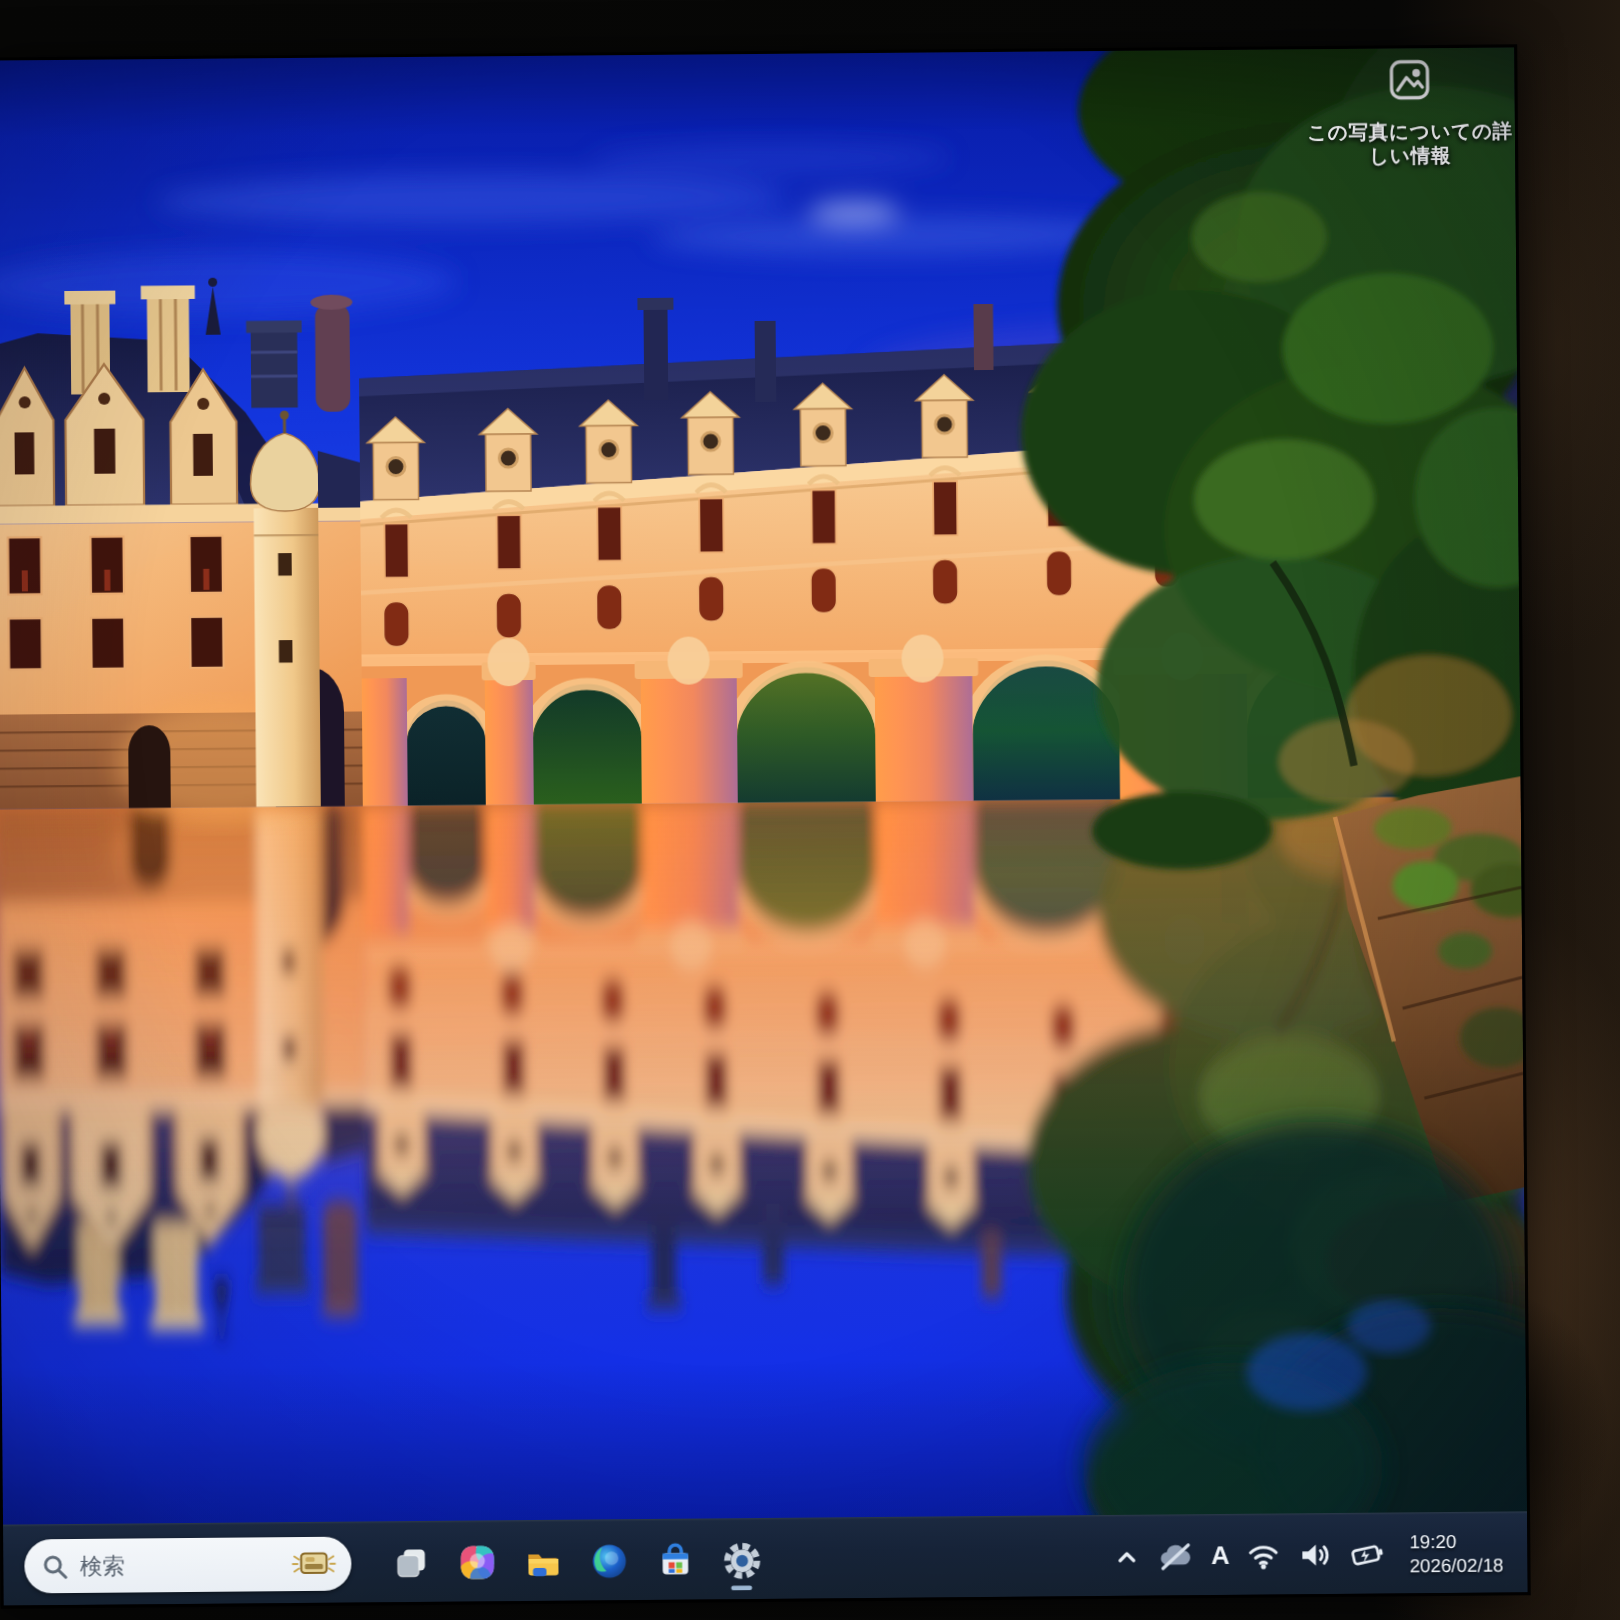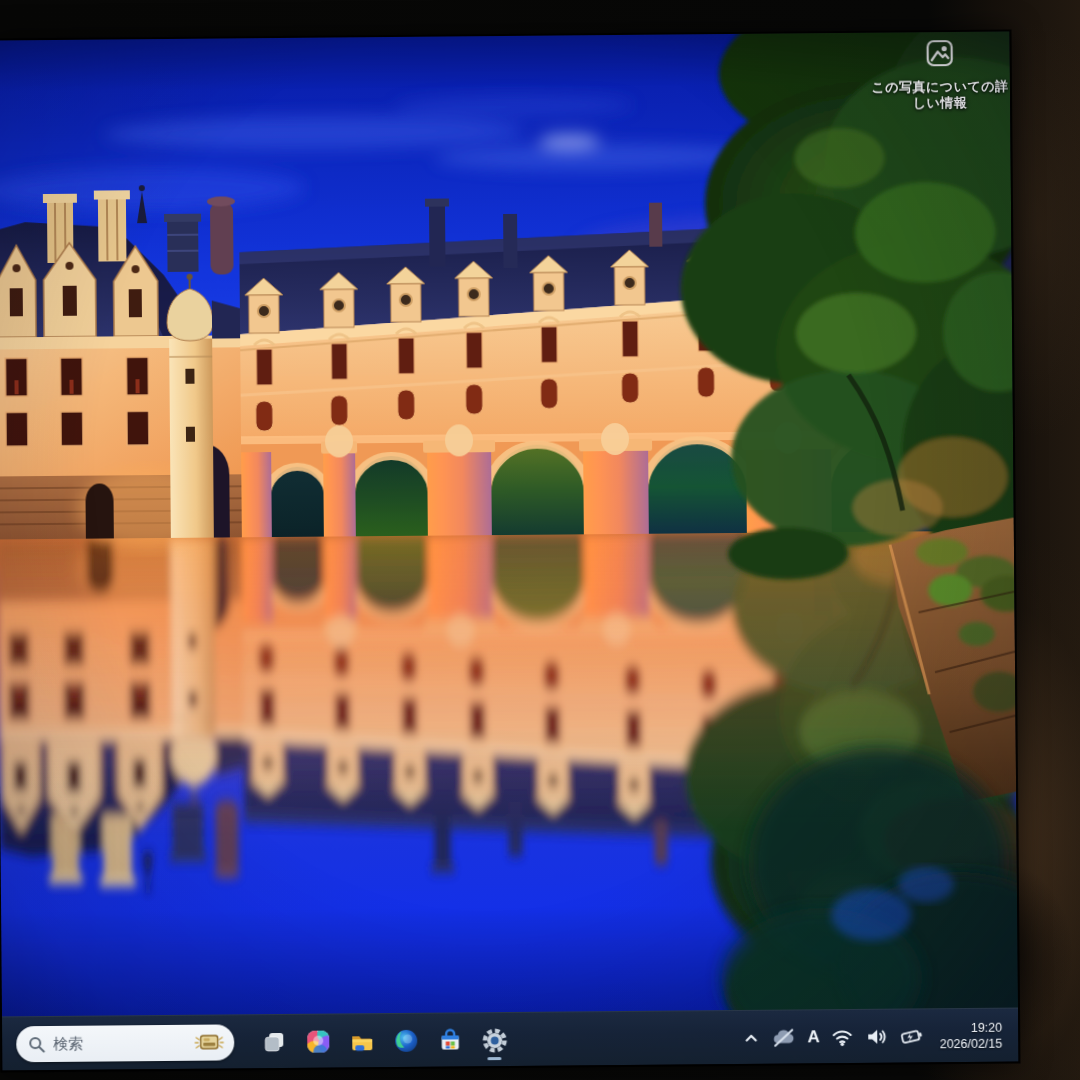--- a/index.html
+++ b/index.html
@@ -44,21 +44,21 @@
   .search-pill .mag{margin:0 8px 0 12px;display:flex;}
   .search-pill .ph{font-size:15px;color:#57616e;flex:1;}
   .search-badge{width:30px;height:20px;margin-right:10px;position:relative;flex:none;}
   .apps{position:absolute;left:250px;top:0;height:54px;display:flex;align-items:center;}
   .app{width:44px;height:44px;display:flex;align-items:center;justify-content:center;position:relative;}
   .app .indicator{position:absolute;bottom:2px;left:50%;transform:translateX(-50%);
     width:14px;height:3px;border-radius:2px;background:#9db8d4;}
   .tray{position:absolute;right:0;top:0;height:54px;display:flex;align-items:center;padding-right:16px;}
   .tray .titem{display:flex;align-items:center;justify-content:center;margin-left:11px;}
   .ime{color:#eef3f8;font-size:17px;font-weight:bold;margin-left:13px;}
-  .clock{margin-left:14px;color:#f2f6fb;font-size:12.5px;line-height:16px;text-align:right;
+  .clock{margin-left:14px;color:#f2f6fb;font-size:12.5px;line-height:16px;
     text-shadow:0 1px 2px rgba(0,0,0,.6);}
 </style>
 </head>
 <body>
 
 <div class="backdrop"></div>
 <div class="glow-right-top"></div>
 <div class="glow-right"></div>
 <div class="shadow-blob"></div>
 
@@ -546,17 +546,17 @@
         <svg width="26" height="22" viewBox="0 0 26 22">
           <g transform="rotate(-12 13 11)">
             <rect x="3" y="6.5" width="16.5" height="9" rx="2" fill="none" stroke="#e8eef5" stroke-width="1.8"></rect>
             <rect x="20.3" y="9" width="2.3" height="4" rx="1" fill="#e8eef5"></rect>
             <path d="M11.5,7.5 L8,11.5 h2.8 l-2,4 l5,-5 h-2.8 Z" fill="#e8eef5"></path>
           </g>
         </svg>
       </span>
       <div class="clock">
         <div>19:20</div>
-        <div>2026/02/15</div>
+        <div>2026/02/18</div>
       </div>
     </div>
   </div>
 </div>
 
 </body></html>

